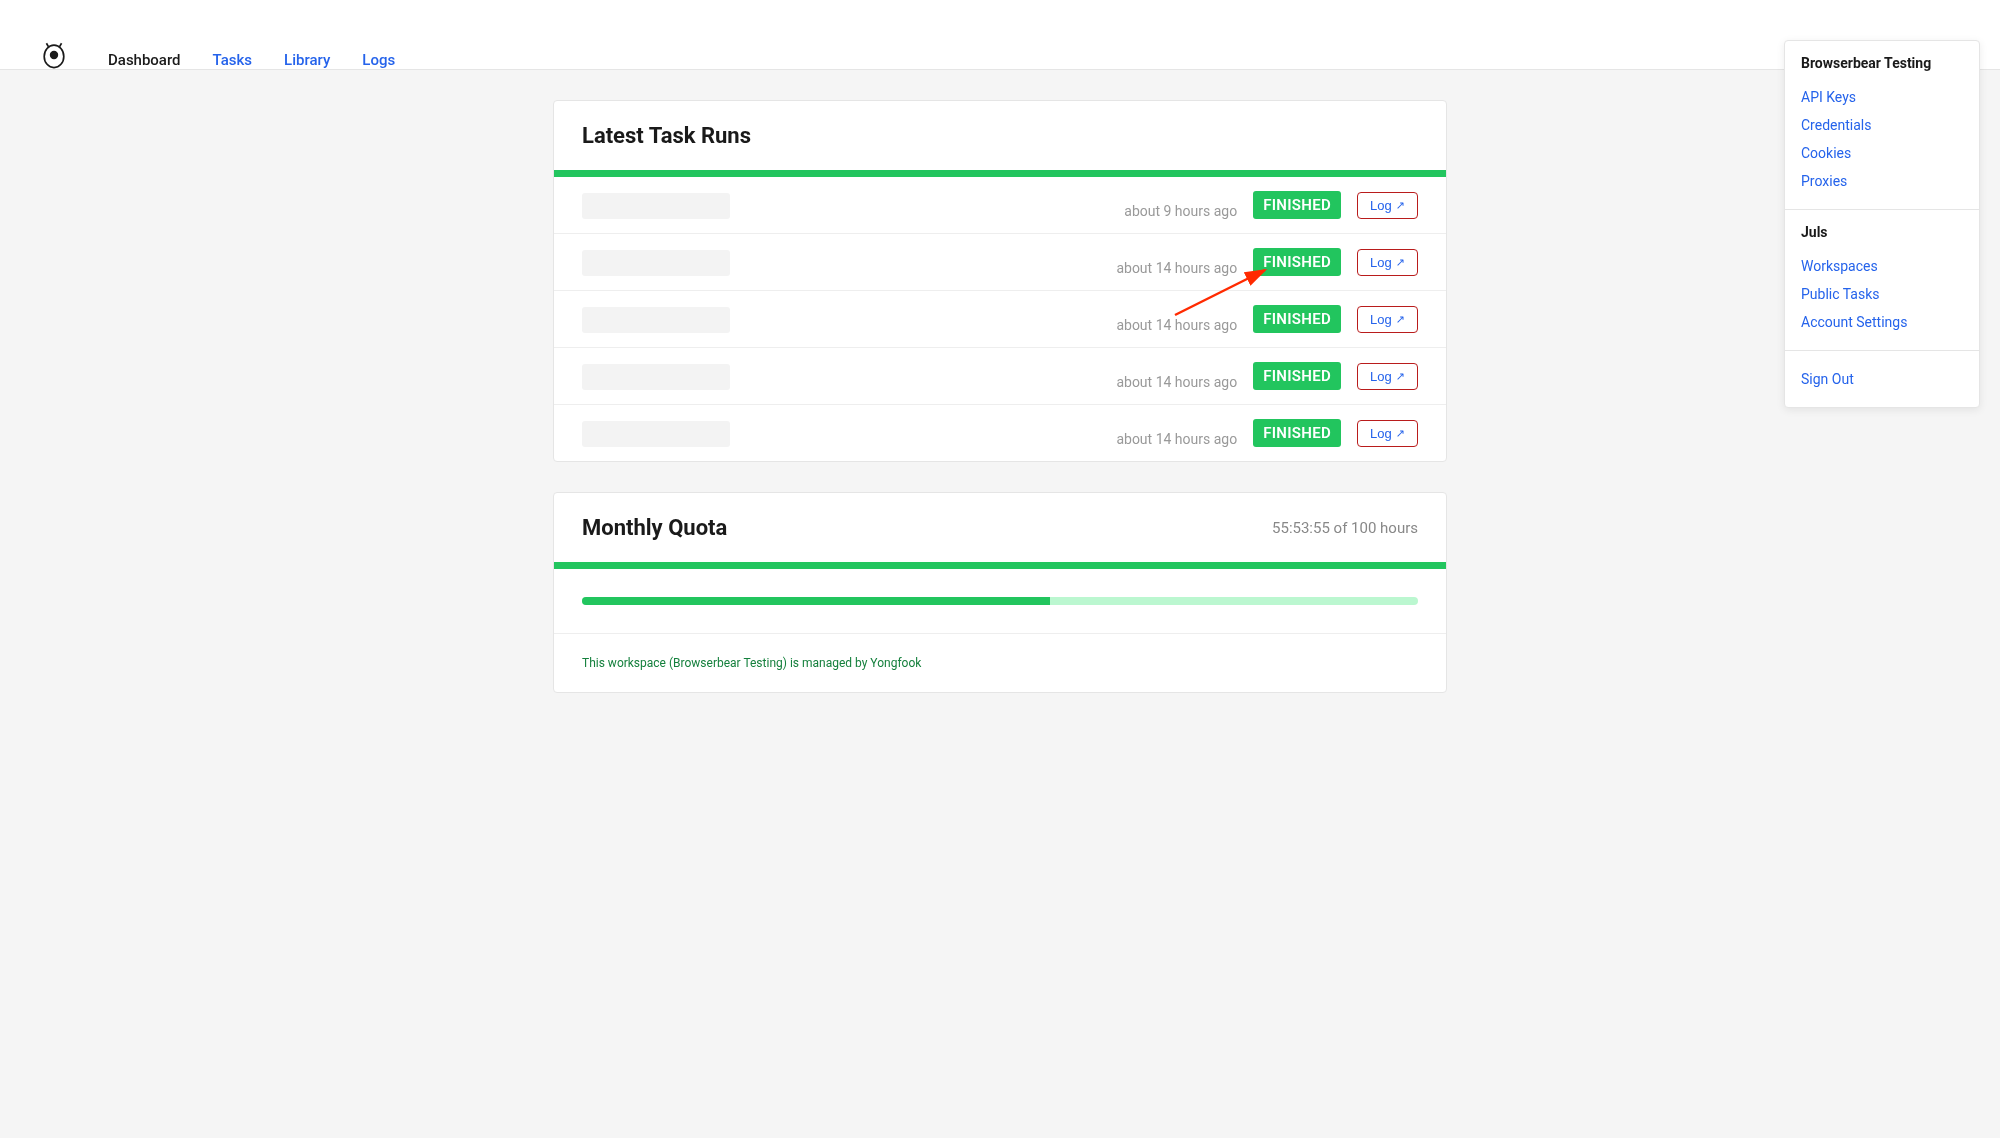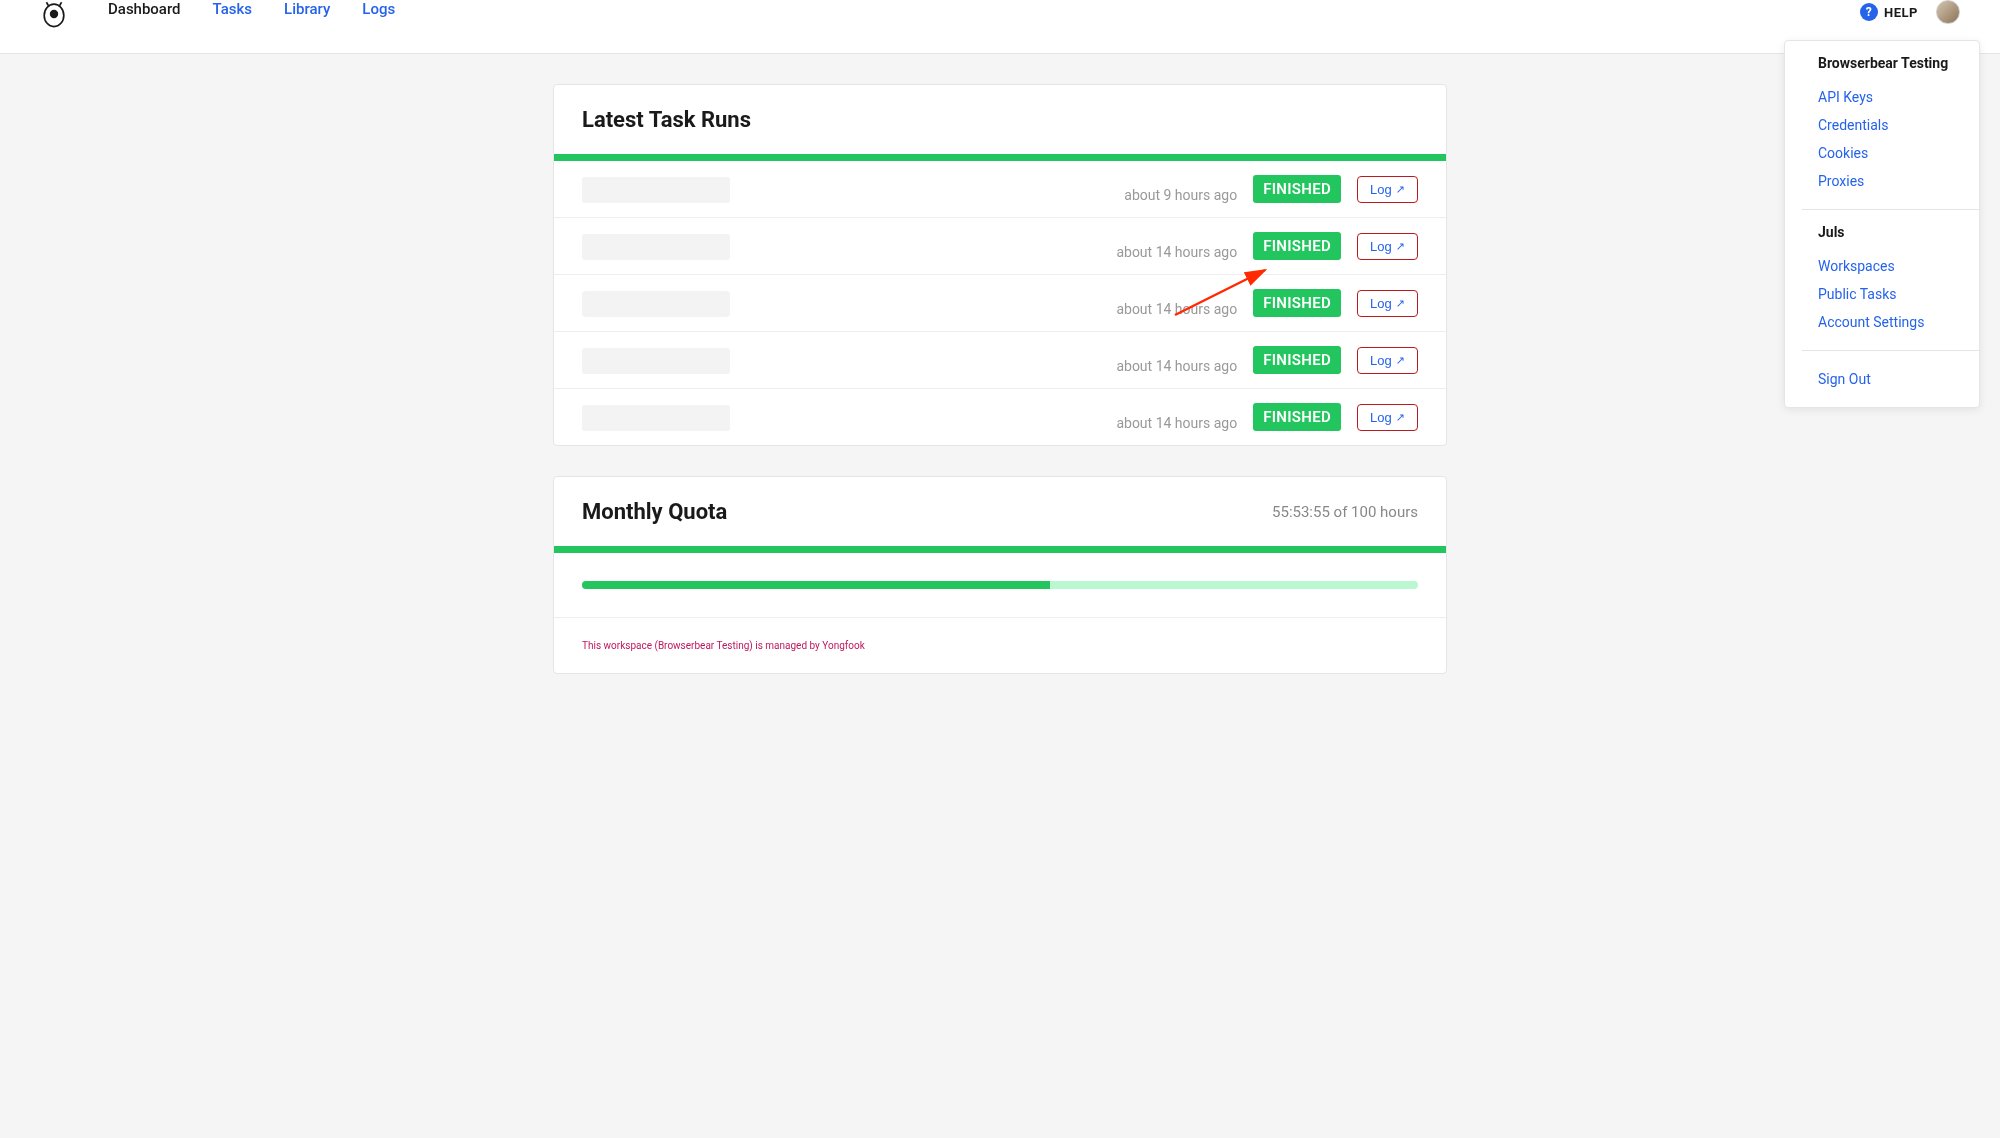--- a/index.html
+++ b/index.html
@@ -1,29 +1,29 @@
 <!DOCTYPE html>
 <html><head>
 <meta charset="utf-8">
 <style>
 * { margin: 0; padding: 0; box-sizing: border-box; }
 body { font-family: -apple-system, BlinkMacSystemFont, "Segoe UI", Roboto, Helvetica, Arial, sans-serif; background: #f5f5f5; color: #1a1a1a; }
 
-.topbar { background: #fff; border-bottom: 1px solid #e5e5e5; height: 54px; display: flex; align-items: flex-start; padding: 0 40px; position: relative; }
+.topbar { background: #fff; border-bottom: 1px solid #e5e5e5; height: 70px; display: flex; align-items: flex-end; padding: 0 40px; position: relative; }
 .logo { width: 28px; height: 28px; margin-right: 40px; display:flex; align-items:center; justify-content:center;}
 .nav { display: flex; gap: 32px; }
 .nav a { text-decoration: none; font-size: 15px; font-weight: 500; color: #2563eb; }
 .nav a.active { color: #1a1a1a; }
 .topbar-right { margin-left: auto; display: flex; align-items: center; gap: 18px; }
 .help { display: flex; align-items: center; gap: 6px; font-weight: 700; font-size: 13px; letter-spacing: 0.5px; cursor:pointer;}
 .help-icon { width:18px; height:18px; border-radius:50%; background:#2563eb; color:#fff; display:flex; align-items:center; justify-content:center; font-size:12px; font-weight:700;}
 .avatar { width: 24px; height: 24px; border-radius: 50%; background: linear-gradient(135deg,#d4c5b0,#8b7355); border:1px solid #ccc; cursor:pointer;}
 
 .dropdown { position:absolute; top:40px; right:20px; width:196px; background:#fff; border:1px solid #e5e5e5; border-radius:4px; box-shadow:0 2px 8px rgba(0,0,0,0.08); z-index:100;}
-.dropdown-section { padding: 14px 16px; border-bottom:1px solid #e5e5e5;margin-left:17px;}
+.dropdown-section { padding: 14px 16px; border-bottom:1px solid #e5e5e5;}
 .dropdown-section:last-child{border-bottom:none;}
 .dropdown-title { font-weight:700; font-size:14px; margin-bottom:12px; color:#1a1a1a;}
 .dropdown-link { display:block; color:#2563eb; text-decoration:none; font-size:14px; padding:6px 0; cursor:pointer;}
 
 .content { max-width: 934px; margin: 30px auto; padding: 0 20px; }
 .card { background:#fff; border:1px solid #e5e5e5; border-radius:4px; margin-bottom:30px;}
 .card-header { padding: 22px 28px; border-bottom:7px solid #22c55e;}
 .card-title { font-size:22px; font-weight:700;}
 .card-header.flex { display:flex; justify-content:space-between; align-items:center;}
 .quota-text { color:#888; font-size:15px;}
@@ -33,21 +33,21 @@
 .run-name-placeholder { width:148px; height:26px; background:#f3f3f3; border-radius:3px;}
 .run-time { color:#999; font-size:14px; margin-left:auto;}
 .badge { background:#22c55e; color:#fff; font-size:15px; font-weight:600; padding:5px 10px; border-radius:3px; letter-spacing:0.3px;}
 .log-btn { border:1px solid #b91c1c; color:#2563eb; background:#fff; padding:5px 12px; border-radius:4px; font-size:13px; display:flex; align-items:center; gap:4px; cursor:pointer;}
 .log-btn .arrow{font-size:11px;}
 
 .progress-wrap { padding:28px;}
 .progress-bar { height:8px; background:#bbf7d0; border-radius:4px; overflow:hidden;}
 .progress-fill { height:100%; background:#22c55e; width:56%;}
 
-.footer-text { padding:22px 28px; border-top:1px solid #eee; color:#be185d; font-size:10px;}
+.footer-text { padding:22px 28px; border-top:1px solid #eee; color:#15803d; font-size:12px;}
 
 .arrow-annotation { position:absolute; pointer-events:none; z-index:50;}
 </style>
 </head>
 <body>
 
 <div class="topbar">
   <div class="logo">
     <svg width="28" height="28" viewBox="0 0 100 100" fill="none" stroke="#1a1a1a" stroke-width="6">
       <ellipse cx="50" cy="55" rx="35" ry="40"></ellipse>

